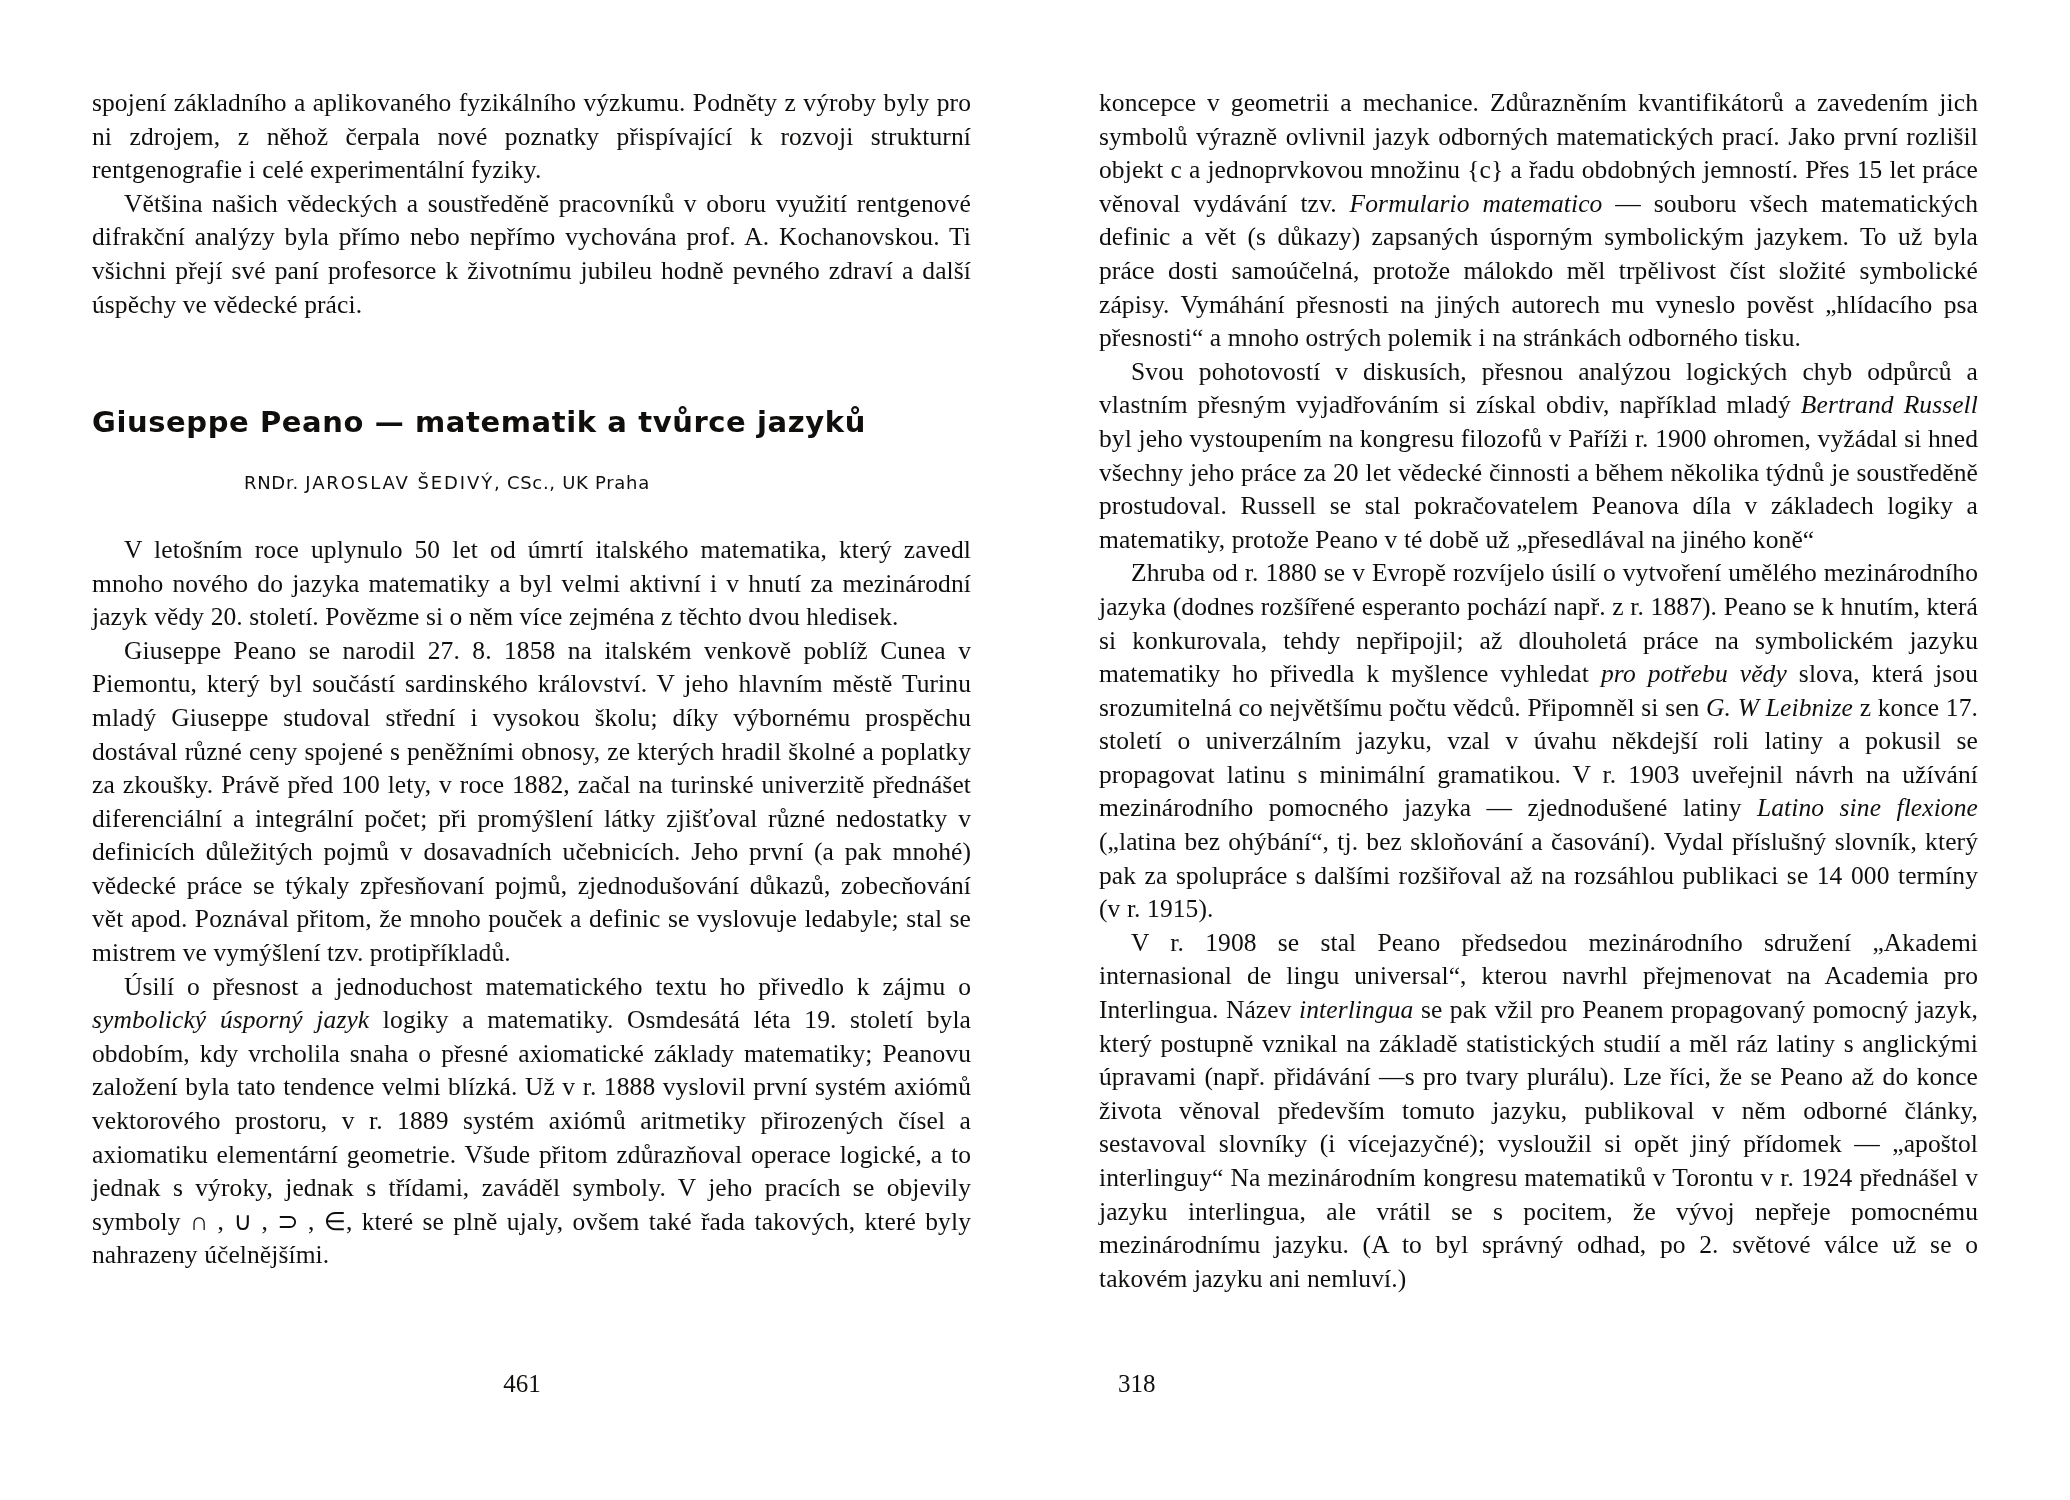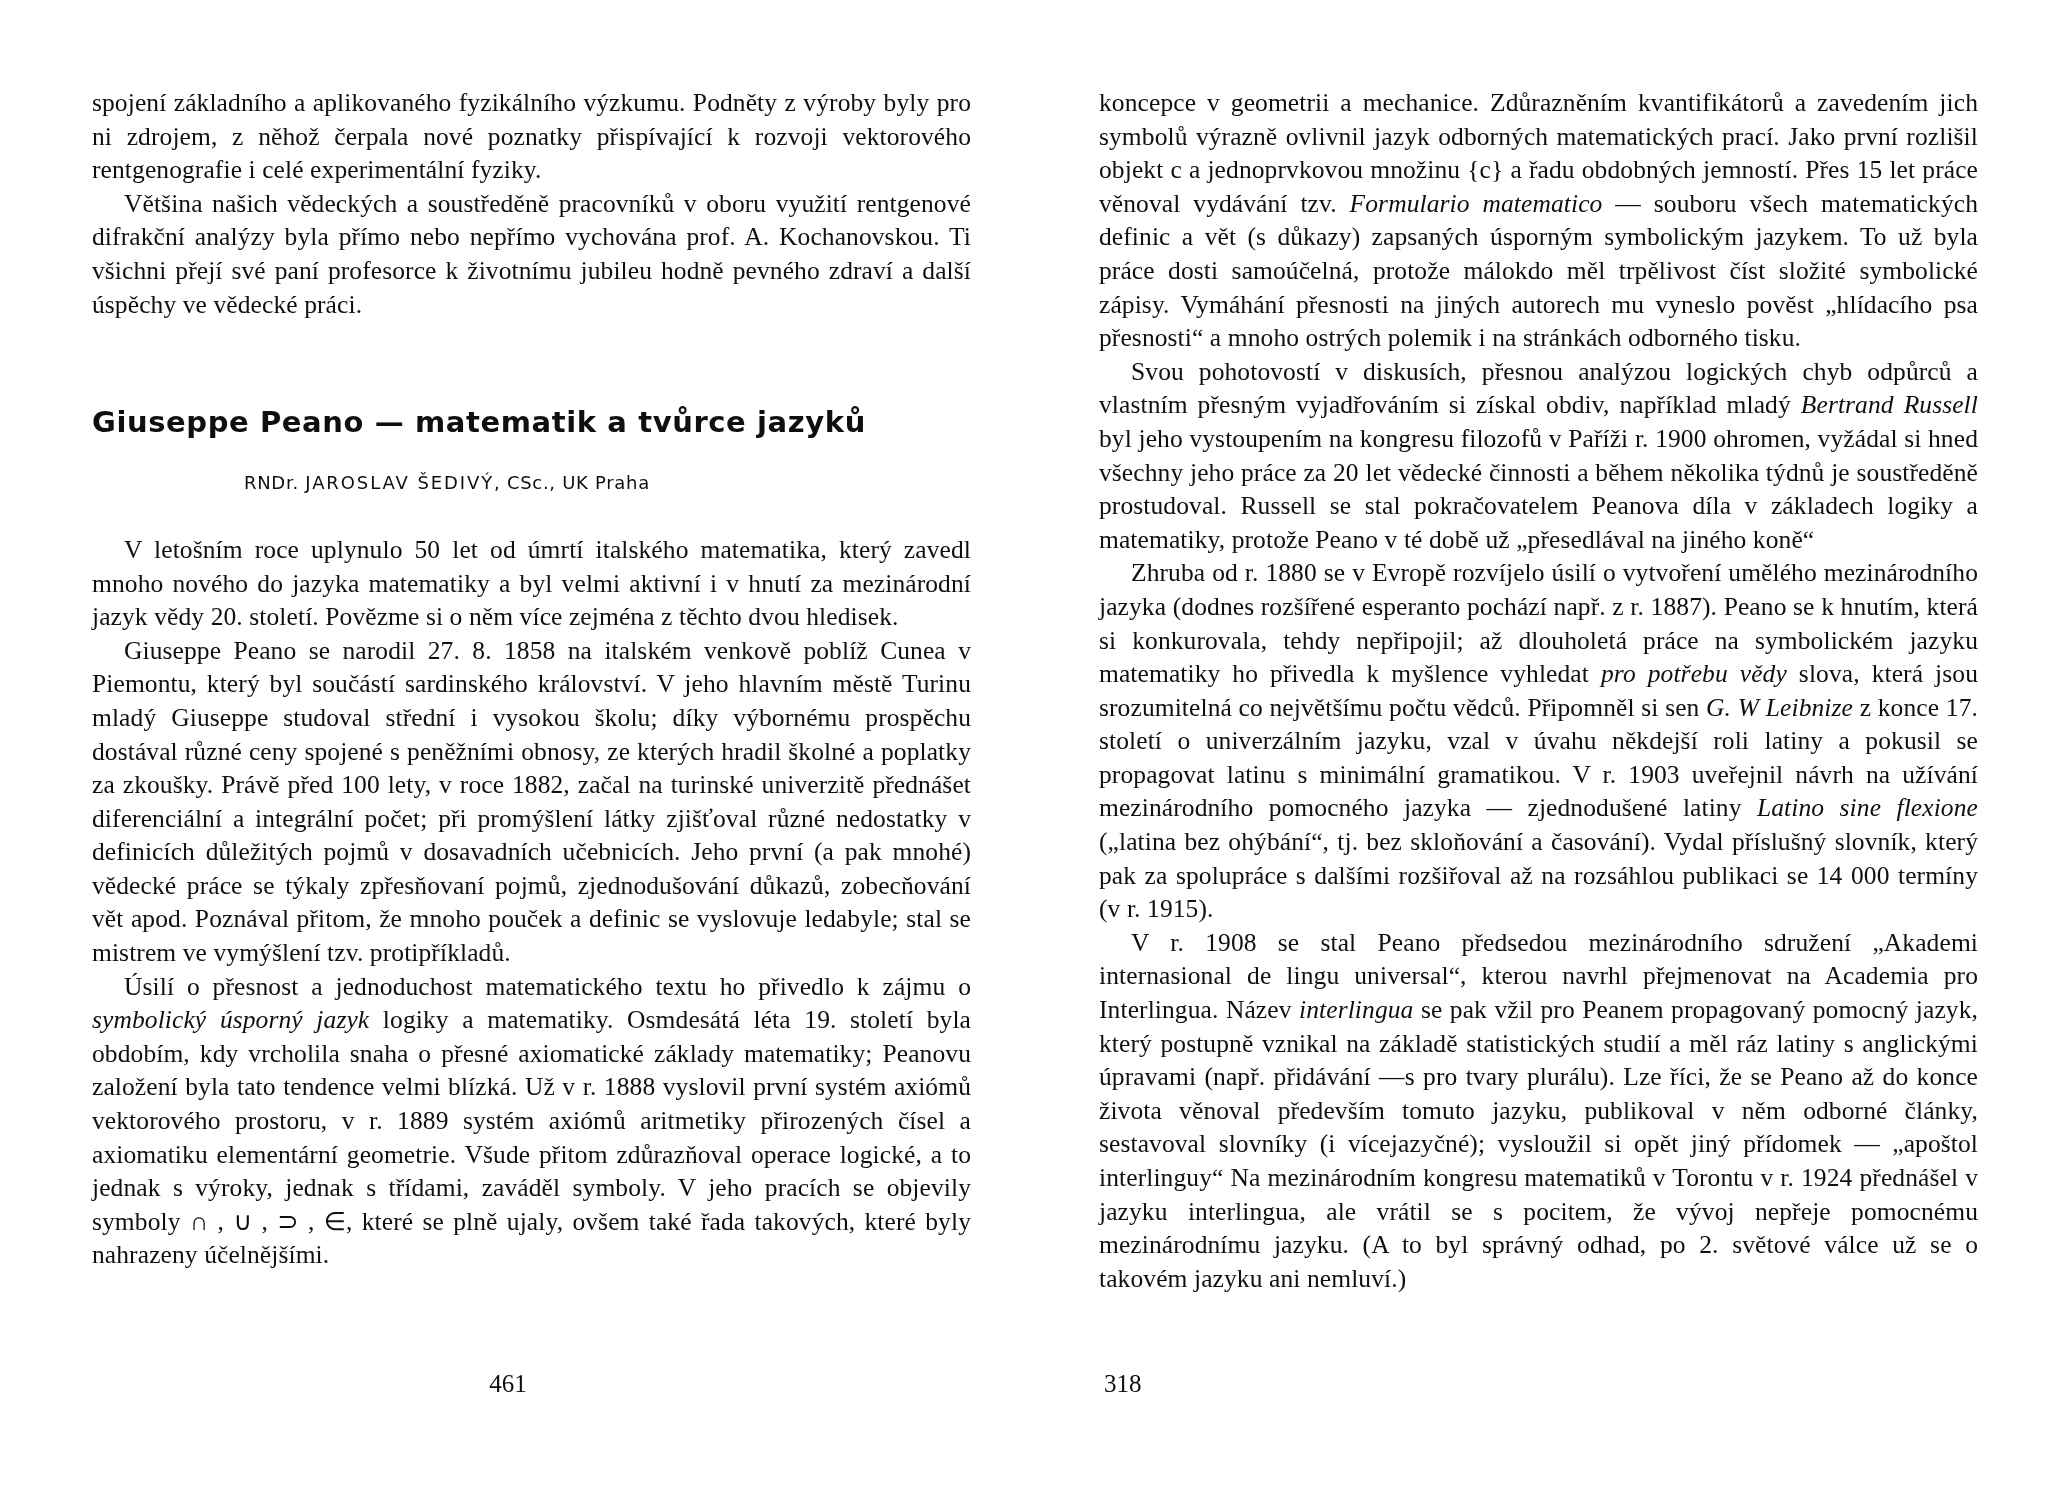--- a/index.html
+++ b/index.html
@@ -67,21 +67,21 @@
   }
   .lede {
     margin-top: 40px;
   }
   .italic {
     font-style: italic;
   }
   .folio-row {
     position: absolute;
     top: 1370px;
-    left: 78px;
+    left: 92px;
     width: 1886px;
     display: flex;
     gap: 100px;
   }
   .folio {
     width: 879px;
     font-size: 25px;
     font-family: "Liberation Serif", serif;
   }
   .folio-left {
@@ -95,21 +95,21 @@
 </style>
 </head>
 <body>
 
 <div class="page">
 
   <div class="columns">
 
     <div class="column">
 
-      <p class="first">spojení základního a aplikovaného fyzikálního výzkumu. Podněty z výroby byly pro ni zdrojem, z něhož čerpala nové poznatky přispívající k rozvoji vektorového rentgenografie i celé experimentální fyziky.</p>
+      <p class="first">spojení základního a aplikovaného fyzikálního výzkumu. Podněty z výroby byly pro ni zdrojem, z něhož čerpala nové poznatky přispívající k rozvoji strukturní rentgenografie i celé experimentální fyziky.</p>
 
       <p class="indent">Většina našich vědeckých a soustředěně pracovníků v oboru využití rentgenové difrakční analýzy byla přímo nebo nepřímo vychována prof. A. Kochanovskou. Ti všichni přejí své paní profesorce k životnímu jubileu hodně pevného zdraví a další úspěchy ve vědecké práci.</p>
 
       <h1 class="article-title">Giuseppe Peano — matematik a tvůrce jazyků</h1>
 
       <div class="byline">
         <span>RNDr. </span><span class="name">JAROSLAV ŠEDIVÝ</span><span>, CSc., UK Praha</span>
       </div>
 
       <p class="indent lede">V letošním roce uplynulo 50 let od úmrtí italského matematika, který zavedl mnoho nového do jazyka matematiky a byl velmi aktivní i v hnutí za mezinárodní jazyk vědy 20. století. Povězme si o něm více zejména z těchto dvou hledisek.</p>

